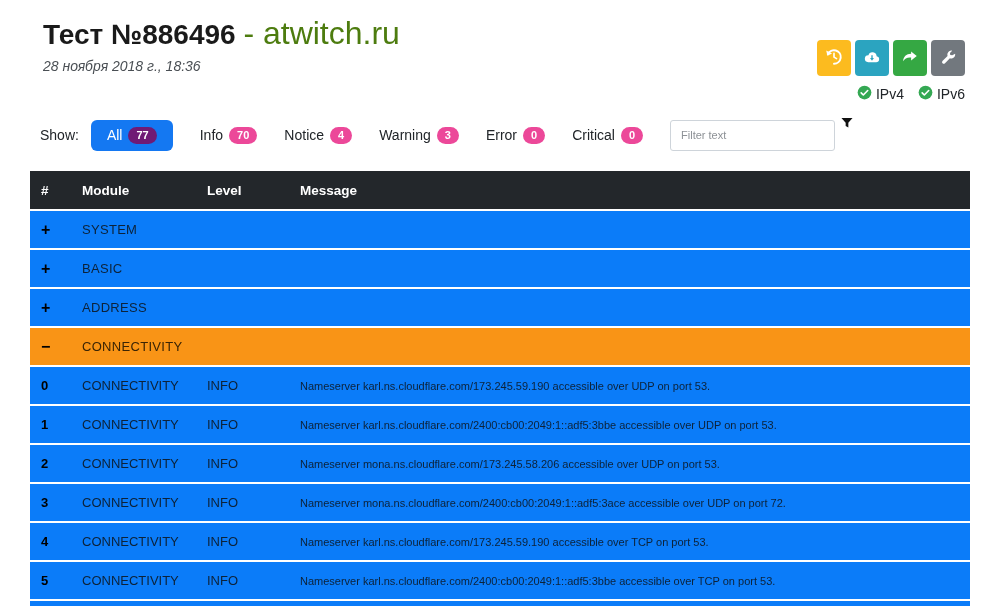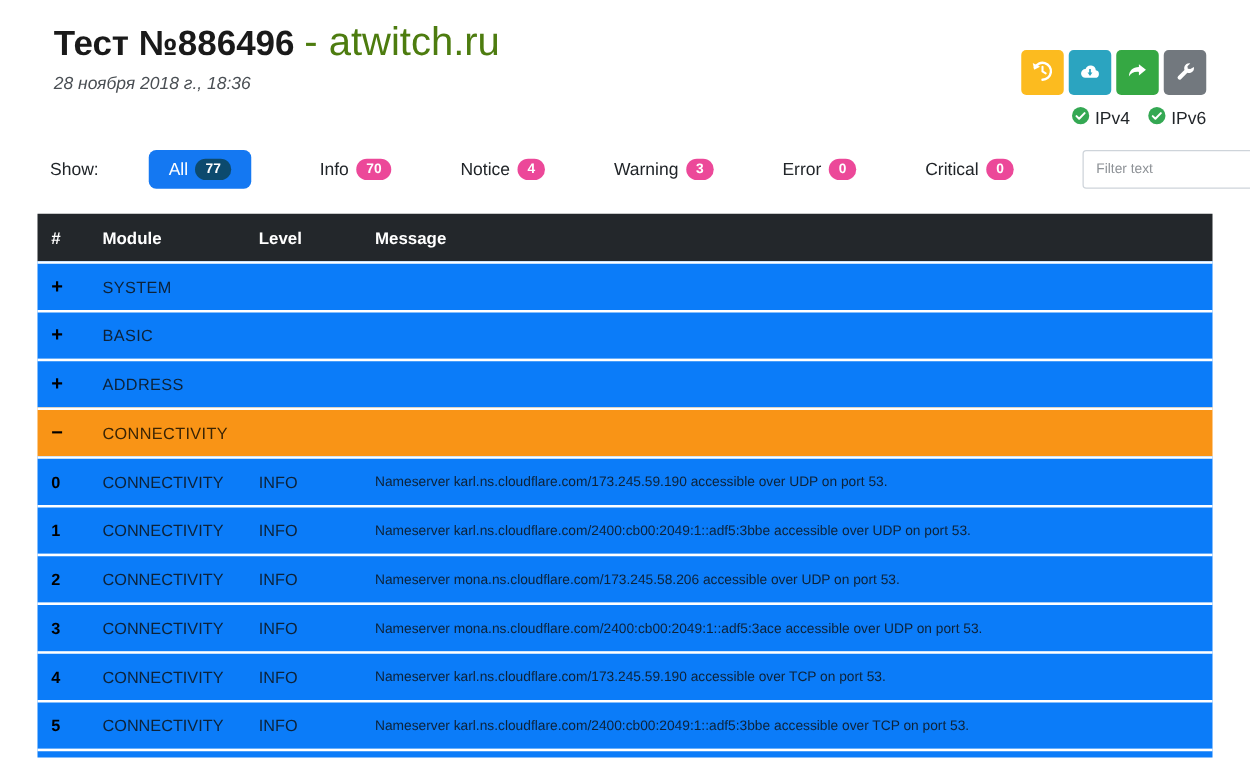--- a/index.html
+++ b/index.html
@@ -23,28 +23,28 @@
   .btn-history { background:#fcbb1f; }
   .btn-cloud   { background:#2ba4c0; }
   .btn-share   { background:#35a843; }
   .btn-wrench  { background:#72787e; }
 
   .ip-checks { display:flex; gap:14px; margin-top:9px; align-items:center; }
   .ip-check { display:flex; align-items:center; gap:4px; font-size:14px; color:#212529; }
   .ip-check svg { width:15px; height:15px; }
 
   
-  .filter-bar { display:flex; align-items:center; padding:0 30px 0 40px; margin-top:16px; height:32px;gap:28px; }
+  .filter-bar { display:flex; align-items:center; padding:0 30px 0 40px; margin-top:16px; height:32px; }
   .show-label { font-size:14px; margin-right:12px; color:#212529; }
   .tab { background:none; border:none; font-family:inherit; font-size:14px; color:#212529;
          display:flex; align-items:center; gap:6px; margin-right:27px; cursor:pointer; padding:0; }
   .tab .badge { background:#ec4899; color:#fff; font-size:11px; font-weight:700;
                 padding:3px 8px; border-radius:10px; line-height:1; }
   .tab.active { background:#1478f2; color:#fff; border-radius:6px; padding:7px 16px; margin-right:27px; }
-  .tab.active .badge { background:#0c4a6e; }
+  .tab.active .badge { background:#701a75; }
   .filter-input { width:165px; height:31px; border:1px solid #ced4da; border-radius:3px;
                   font-family:inherit; font-size:11px; padding:0 10px; color:#495057; outline:none; }
   .filter-input::placeholder { color:#8d9196; }
   .funnel { margin-left:5px; align-self:flex-start; margin-top:-3px; cursor:pointer; }
   .funnel svg { width:14px; height:14px; }
 
   
   .table { margin:20px 30px 0 30px; }
   .trow { display:grid; grid-template-columns:52px 125px 93px 1fr; align-items:center;
           height:39px; font-size:13px; }
@@ -215,21 +215,21 @@
     <div class="trow row-blue">
       <div class="rownum">2</div>
       <div>CONNECTIVITY</div>
       <div>INFO</div>
       <div class="msg">Nameserver mona.ns.cloudflare.com/173.245.58.206 accessible over UDP on port 53.</div>
     </div>
     <div class="trow row-blue">
       <div class="rownum">3</div>
       <div>CONNECTIVITY</div>
       <div>INFO</div>
-      <div class="msg">Nameserver mona.ns.cloudflare.com/2400:cb00:2049:1::adf5:3ace accessible over UDP on port 53.</div>
+      <div class="msg">Nameserver mona.ns.cloudflare.com/2400:cb00:2049:1::adf5:3ace accessible over UDP on port 72.</div>
     </div>
     <div class="trow row-blue">
       <div class="rownum">4</div>
       <div>CONNECTIVITY</div>
       <div>INFO</div>
       <div class="msg">Nameserver karl.ns.cloudflare.com/173.245.59.190 accessible over TCP on port 53.</div>
     </div>
     <div class="trow row-blue">
       <div class="rownum">5</div>
       <div>CONNECTIVITY</div>

